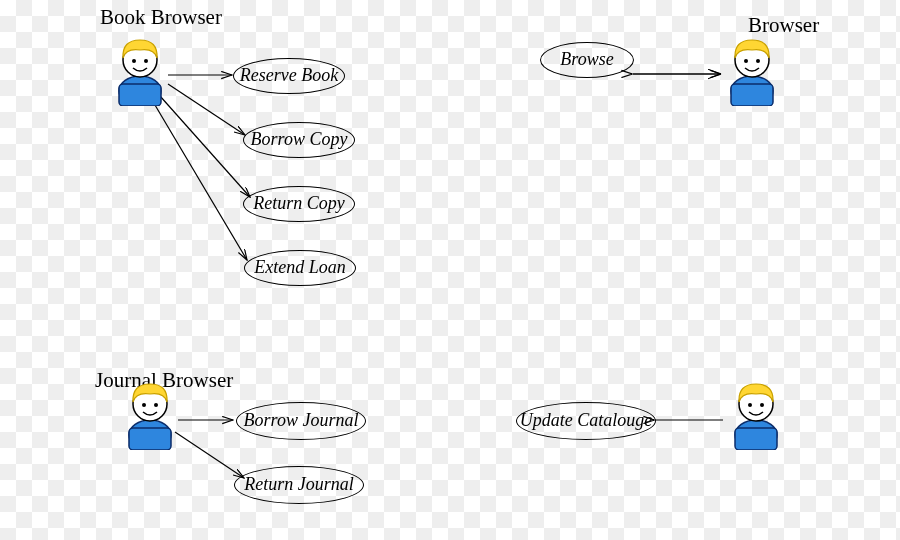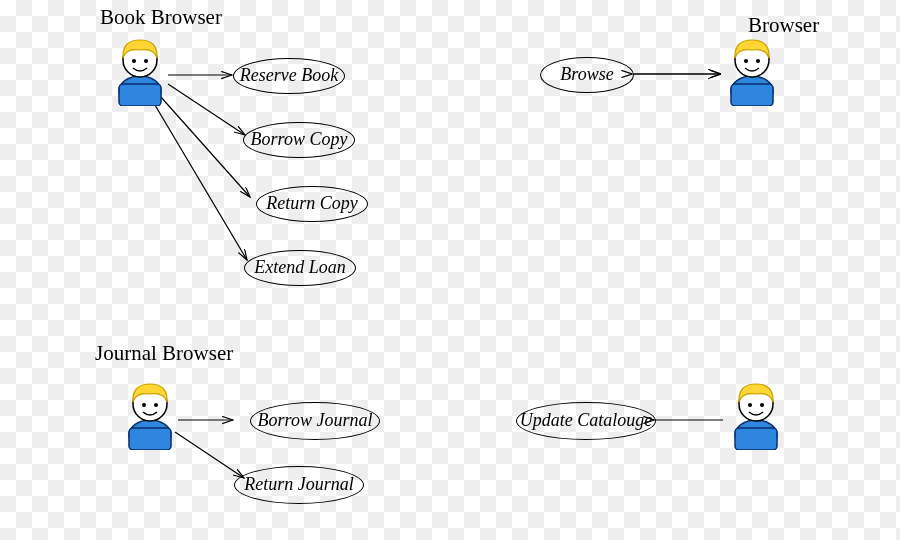--- a/index.html
+++ b/index.html
@@ -63,37 +63,37 @@
     <defs>
       <marker id="ah" markerWidth="12" markerHeight="12" refX="10" refY="4" orient="auto">
         <path d="M0,0 L10,4 L0,8" fill="none" stroke="#000" stroke-width="1"></path>
       </marker>
     </defs>
     <line x1="720" y1="74" x2="633" y2="74" stroke="#000" stroke-width="1.2" marker-end="url(#ah)" transform="rotate(180 676.5 74)"></line>
   </svg>
 
   <div class="actor-label" style="left:100px;top:5px;">Book Browser</div>
   <div class="actor-label" style="left:748px;top:5px;margin-top:8px;">Browser</div>
-  <div class="actor-label" style="left:95px;top:341px;">Journal Browser</div>
+  <div class="actor-label" style="left:95px;top:368px;">Journal Browser</div>
 
   <svg class="actor" style="left:110px;top:34px;">
       <use href="#actor-glyph"></use>
     </svg>
   <svg class="actor" style="left:722px;top:34px;">
       <use href="#actor-glyph"></use>
     </svg>
   <svg class="actor" style="left:120px;top:378px;">
       <use href="#actor-glyph"></use>
     </svg>
   <svg class="actor" style="left:726px;top:378px;">
       <use href="#actor-glyph"></use>
     </svg>
 
   <div class="usecase" style="left:233px;top:58px;width:110px;height:34px;">Reserve Book</div>
   <div class="usecase" style="left:243px;top:122px;width:110px;height:34px;">Borrow Copy</div>
-  <div class="usecase" style="left:256px;top:186px;width:110px;height:34px;">Return Copy</div>
+  <div class="usecase" style="left:243px;top:186px;width:110px;height:34px;">Return Copy</div>
   <div class="usecase" style="left:244px;top:250px;width:110px;height:34px;">Extend Loan</div>
-  <div class="usecase" style="left:540px;top:57px;width:92px;height:34px;">Browse</div>
-  <div class="usecase" style="left:250px;top:402px;width:128px;height:36px;">Borrow Journal</div>
+  <div class="usecase" style="left:540px;top:42px;width:92px;height:34px;">Browse</div>
+  <div class="usecase" style="left:236px;top:402px;width:128px;height:36px;">Borrow Journal</div>
   <div class="usecase" style="left:516px;top:402px;width:138px;height:36px;">Update Catalouge</div>
   <div class="usecase" style="left:234px;top:466px;width:128px;height:36px;">Return Journal</div>
 
 </div>
 
 </body></html>

